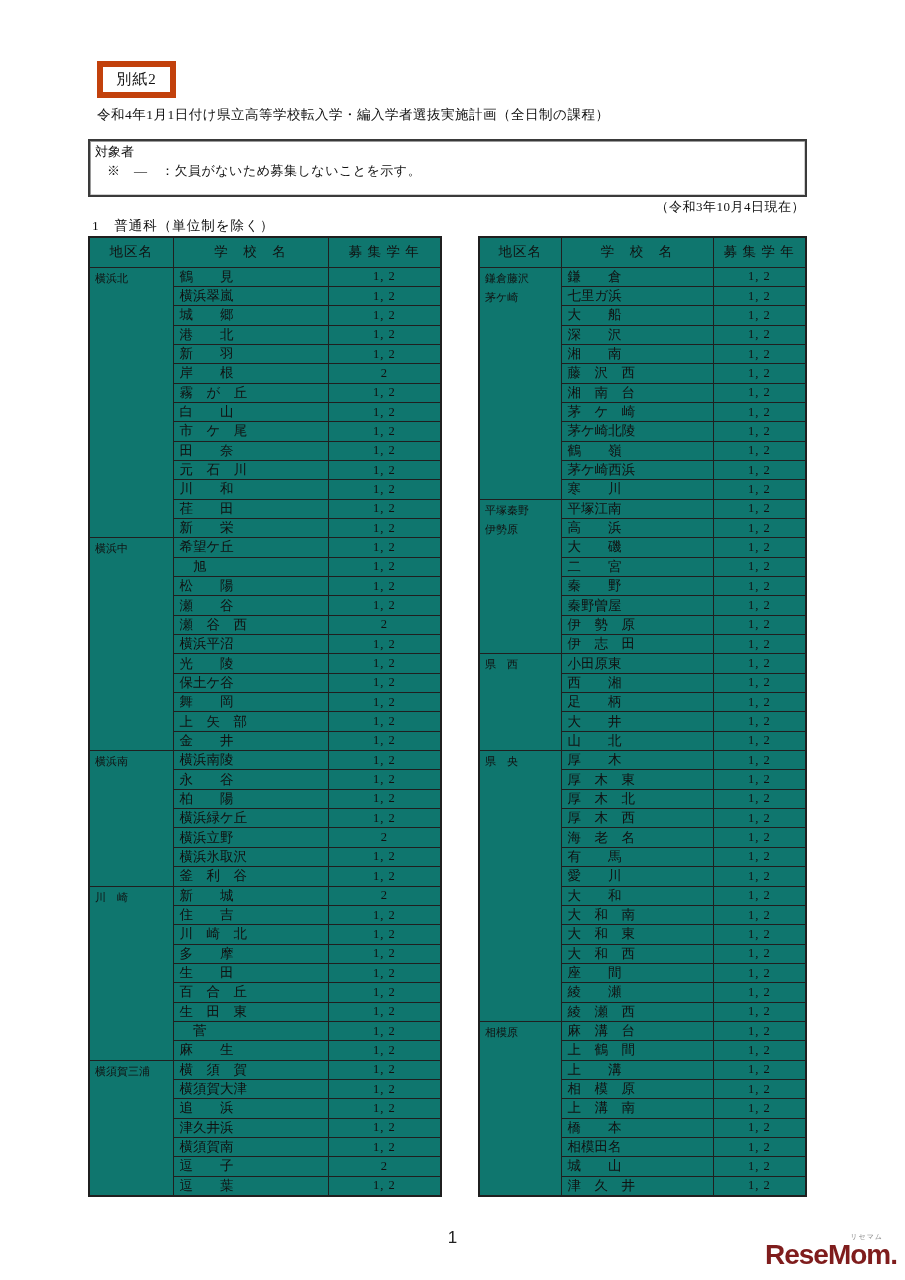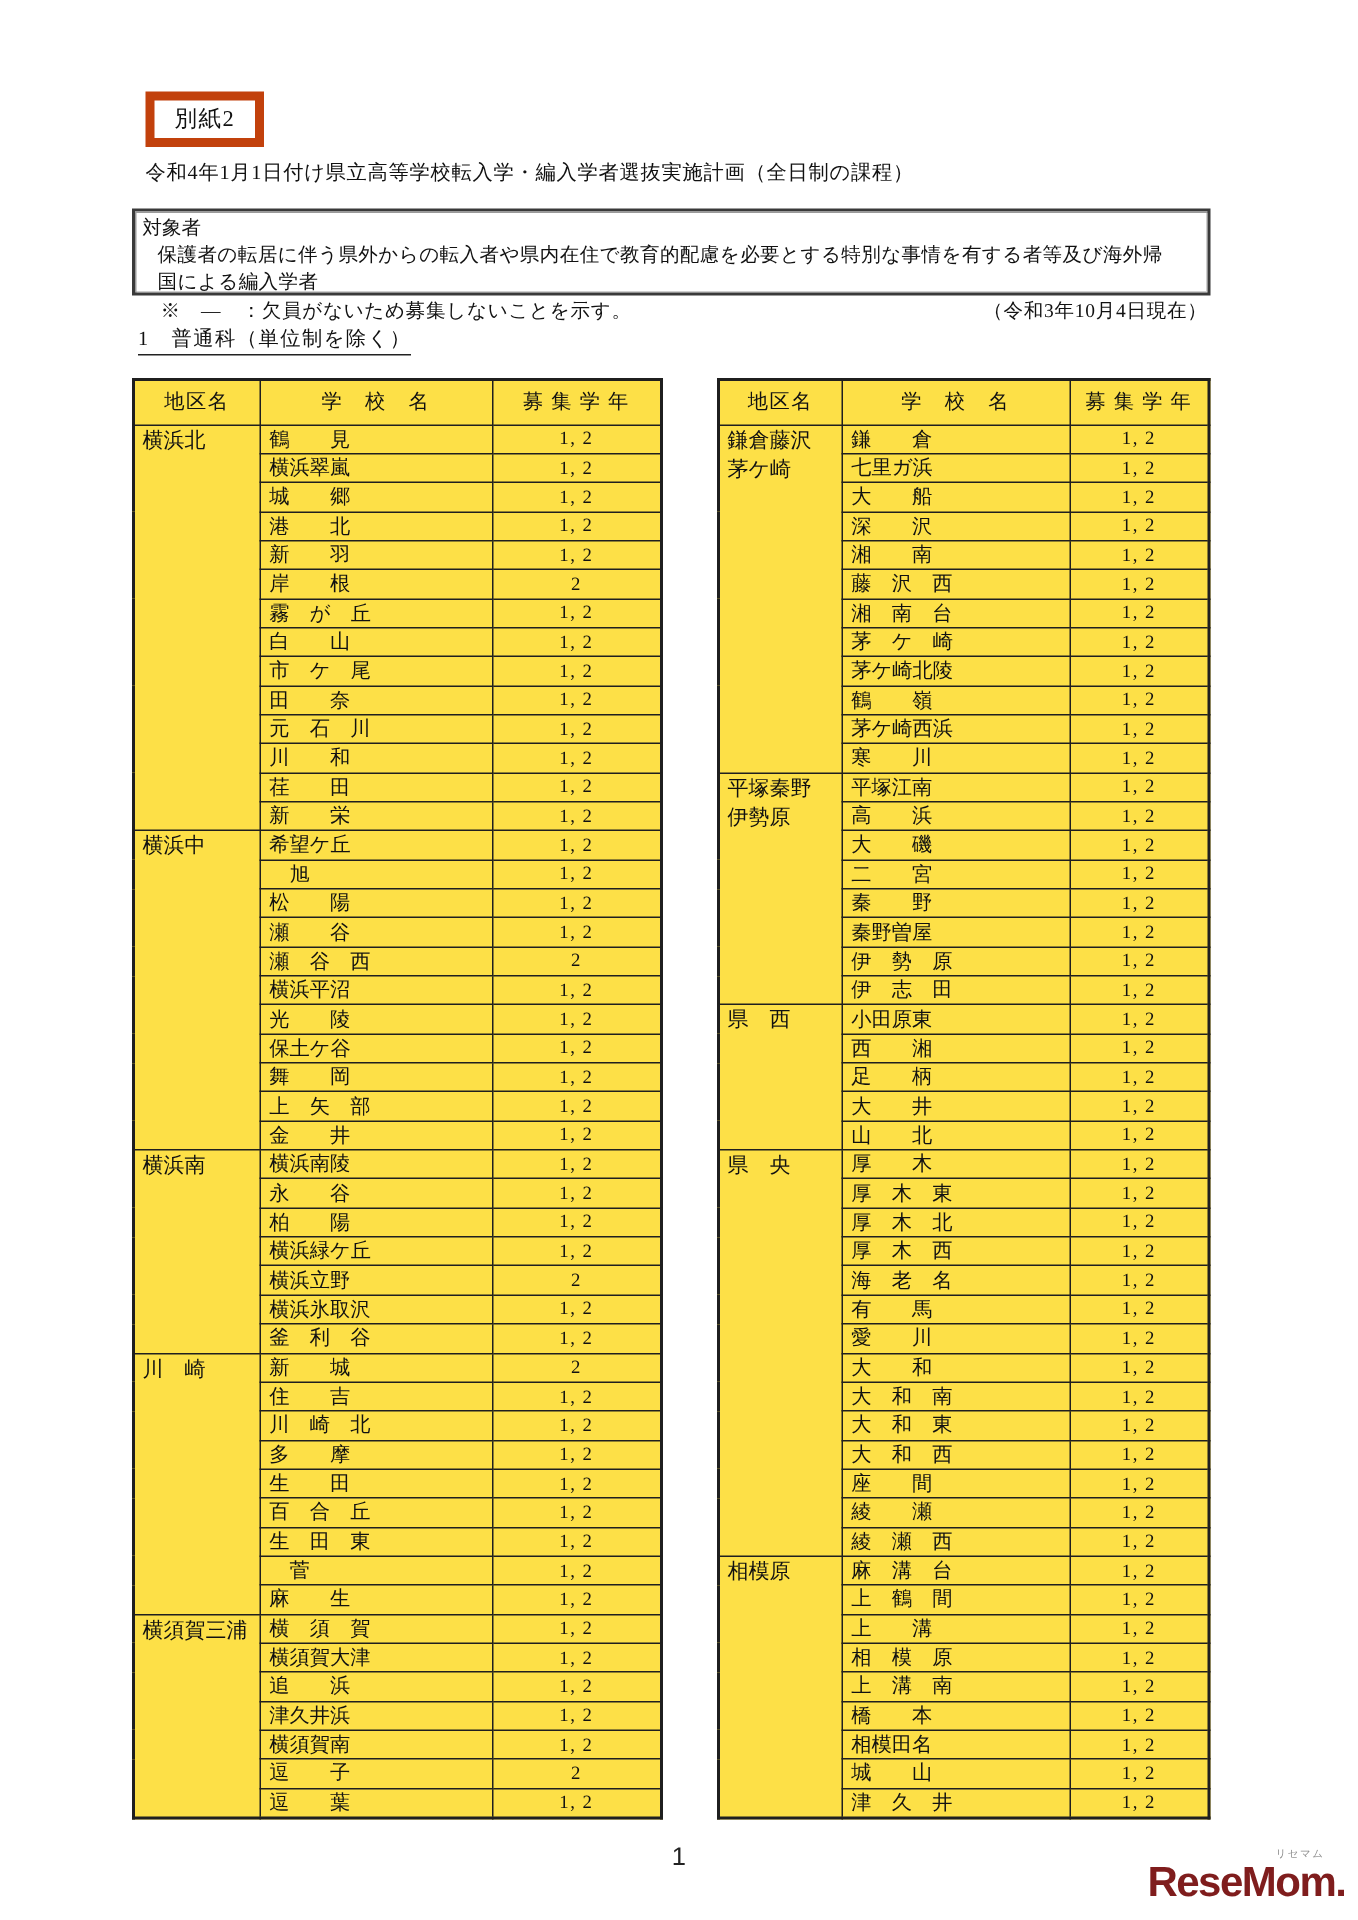--- a/index.html
+++ b/index.html
@@ -41,42 +41,42 @@
     font-size:13px; letter-spacing:0.5px;margin-left:12px;
   }
 
   .section-heading {
     position:absolute; left:92px; top:217px;
     font-size:13.5px; letter-spacing:1px;
     border-bottom:1px solid #222; padding-bottom:1px;
   }
 
   table.school-table {
-    position:absolute; top:252px;
+    position:absolute; top:236px;
     border-collapse:collapse; table-layout:fixed;
     border:2px solid #1f1f1f;
-    background:#fde047;
+    background:#0f766e;
   }
   #table-left  { left:88px;  width:352px; }
   #table-right { left:478px; width:327px; }
 
   .school-table th, .school-table td {
     border:1px solid #1f1f1f;
     font-weight:normal;
     overflow:hidden;
   }
   .school-table thead tr { height:30px; }
   .school-table tbody tr { height:19.35px; }
   .school-table th {
     font-size:13.5px; text-align:center; letter-spacing:1px;
   }
   td.district {
     vertical-align:top; text-align:left;
     padding:1px 3px 0 5px;
-    font-size:14px; line-height:19px;
+    font-size:11px; line-height:19px;
     white-space:pre-line;
   }
   td.school {
     text-align:left; padding:0 2px 0 6px;
     font-size:13.5px;
   }
   td.grades {
     text-align:center; font-size:12.5px; letter-spacing:1px;
   }
 
@@ -105,21 +105,20 @@
 <body>
 
 <div class="tag-box">
   <span>別紙2</span>
 </div>
 
 <div class="doc-title">令和4年1月1日付け県立高等学校転入学・編入学者選抜実施計画（全日制の課程）</div>
 
 <div class="notice-box">
   <span class="notice-heading">対象者</span>
-  <span class="notice-line">保護者の転居に伴う県外からの転入者や県内在住で教育的配慮を必要とする特別な事情を有する者等及び海外帰国による編入学者</span>
   <span class="notice-legend">※　―　：欠員がないため募集しないことを示す。</span>
 </div>
 
 <div class="as-of">（令和3年10月4日現在）</div>
 
 <div class="section-heading">1　普通科（単位制を除く）</div>
 
 <table class="school-table" id="table-left">
   <colgroup>
       <col style="width:84px">

